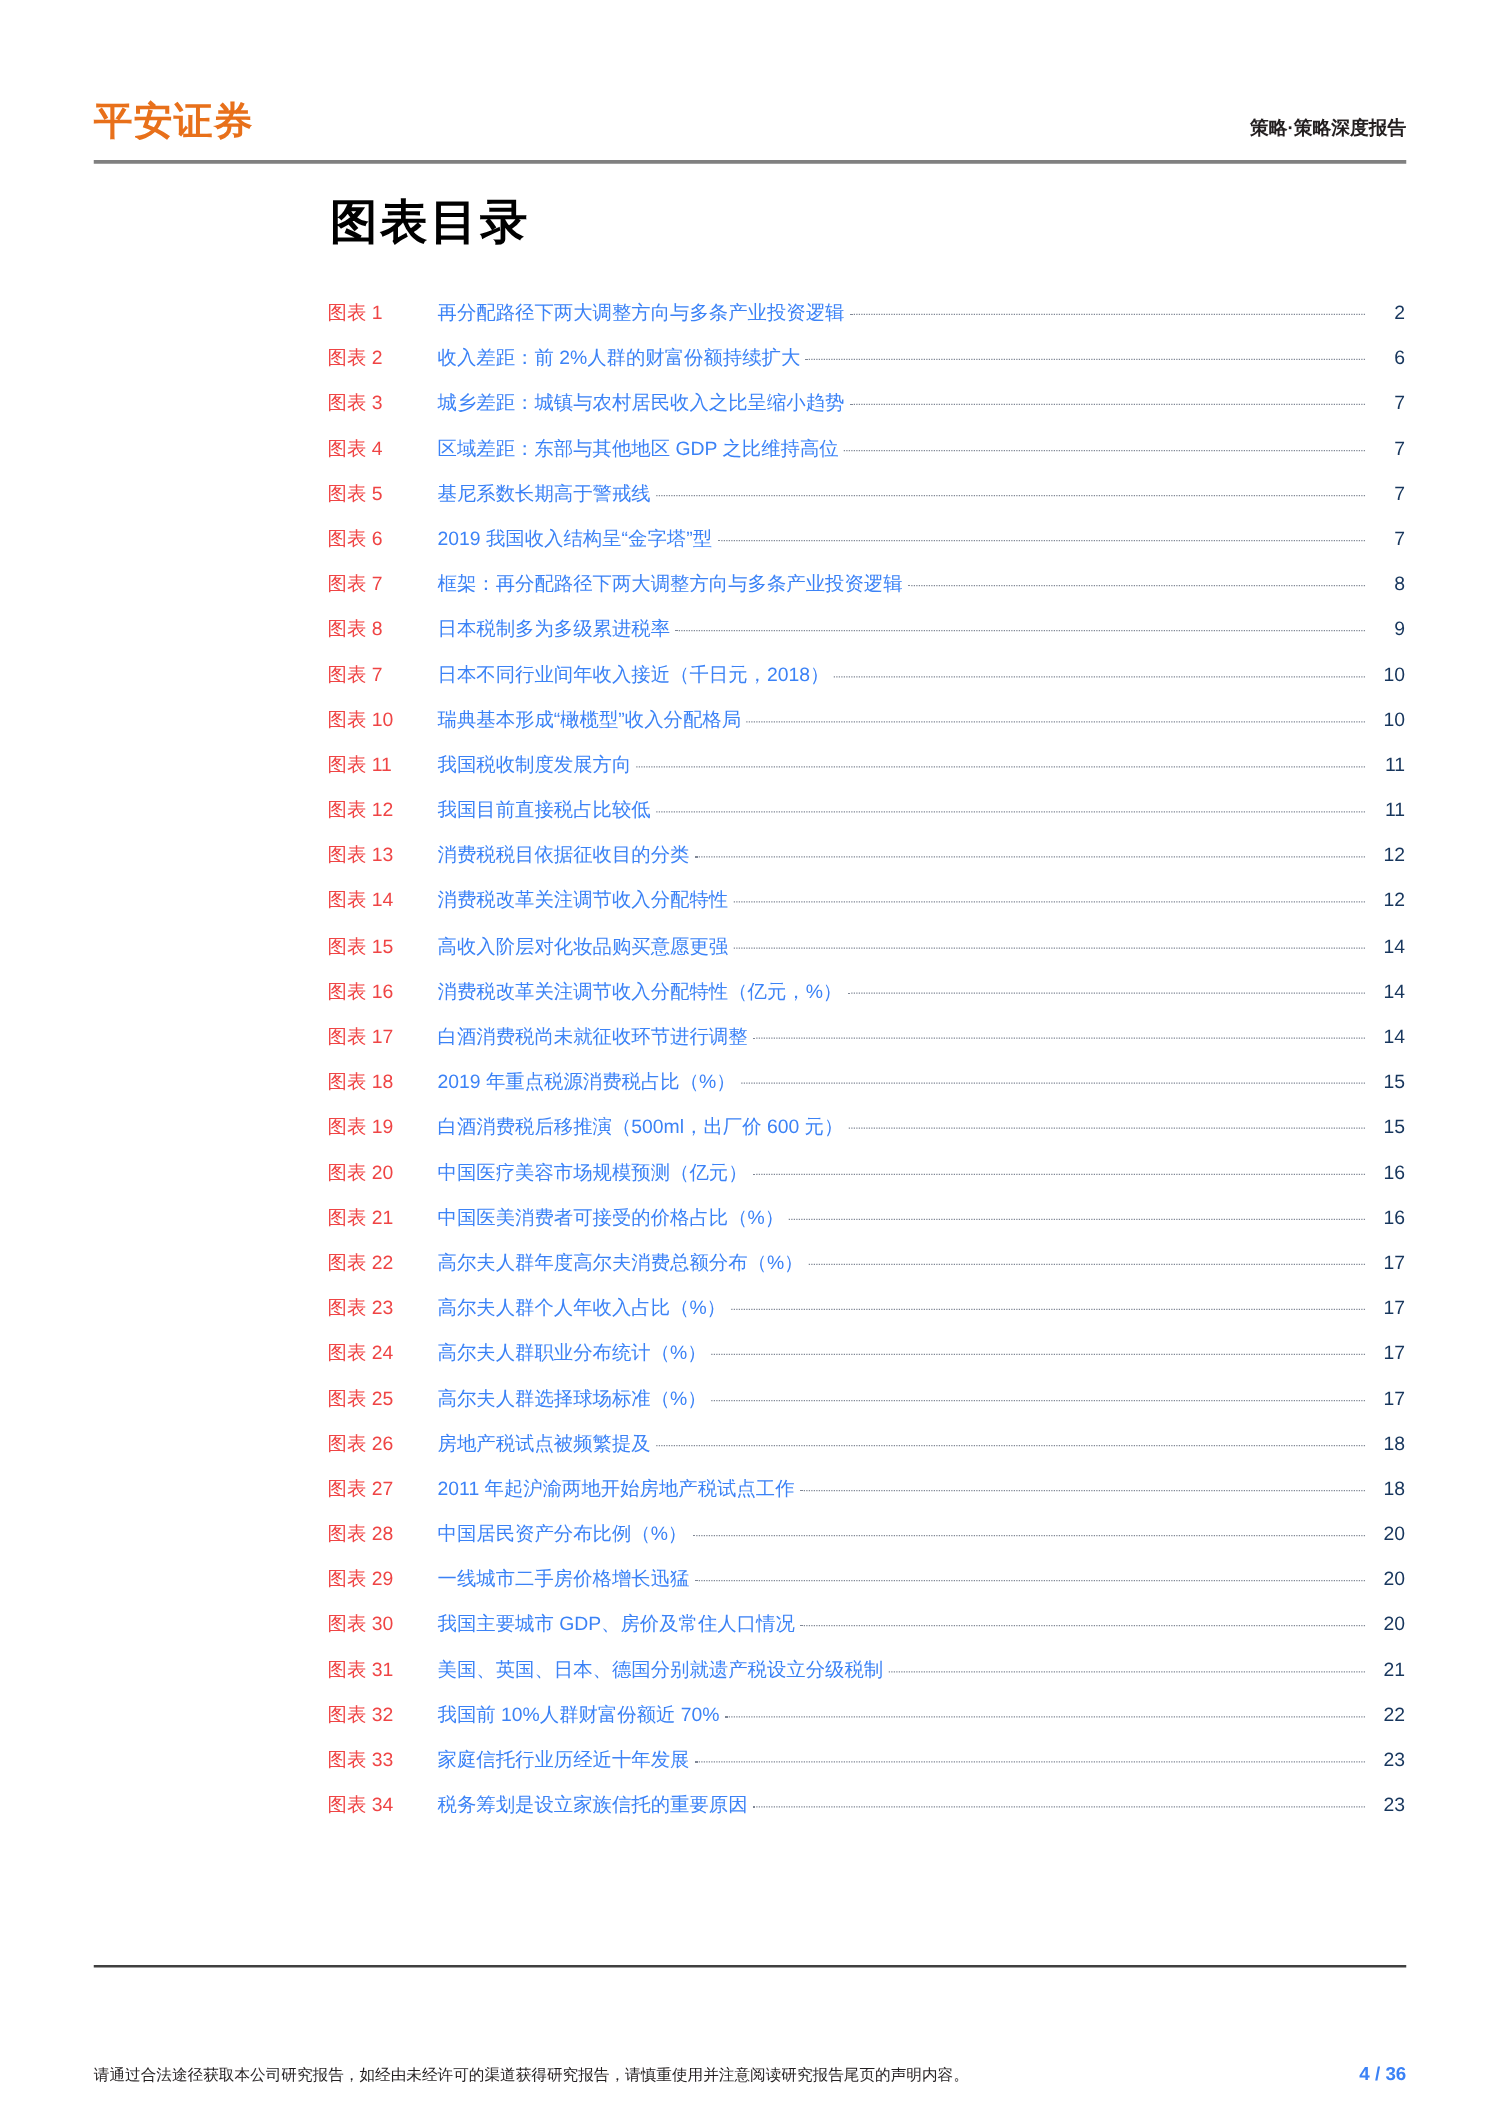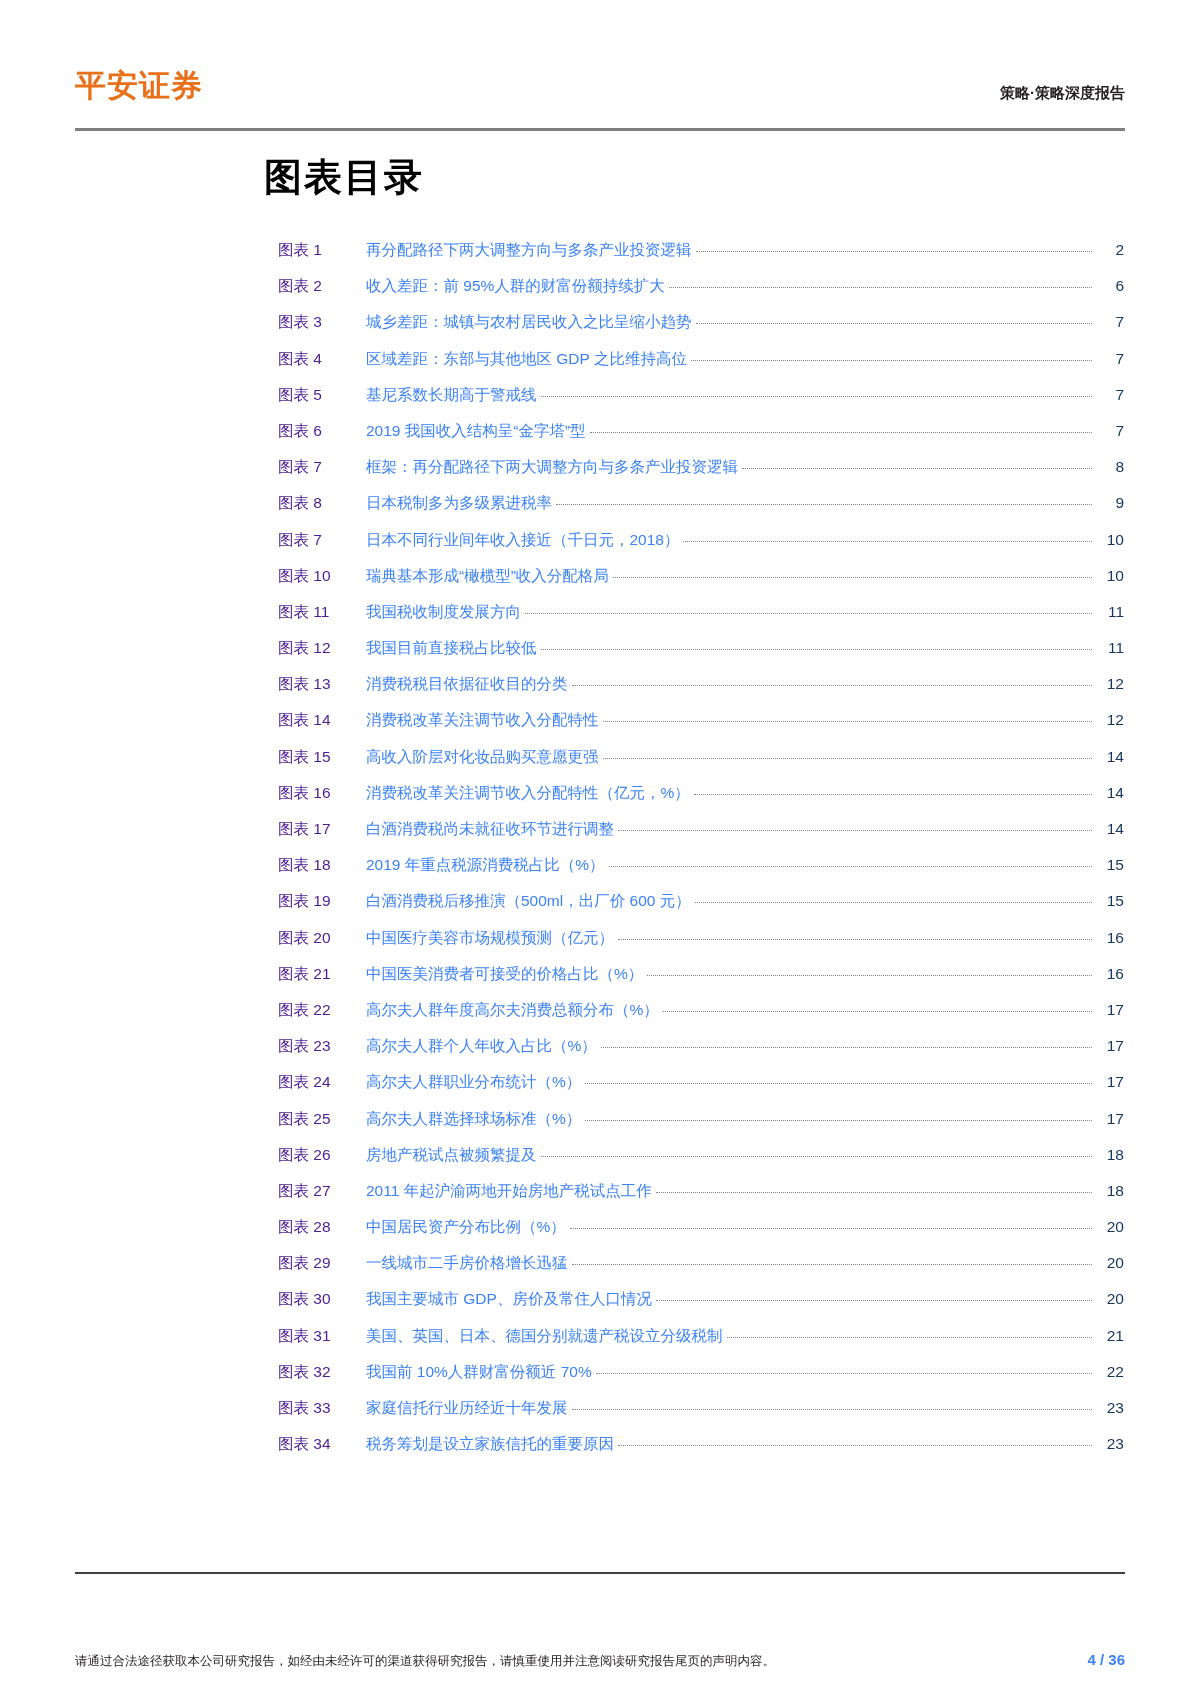--- a/index.html
+++ b/index.html
@@ -21,21 +21,21 @@
   }
 
   
   .header {
     position: absolute;
     left: 75px;
     top: 70px;
     width: 1050px;
     height: 52px;
     display: flex;
-    align-items: flex-start;
+    align-items: center;
     justify-content: space-between;
   }
   .brand-logo {
     font-family: "Liberation Sans", "DejaVu Sans", sans-serif;
     font-size: 31px;
     font-weight: bold;
     color: #E8701A;
     letter-spacing: 1px;
     line-height: 1;
   }
@@ -80,24 +80,23 @@
     display: flex;
     align-items: baseline;
     height: 36.2px;
     font-family: "Liberation Sans", "DejaVu Sans", sans-serif;
     font-size: 15.5px;
     color: #1f3864;
   }
   .toc-label {
     flex: 0 0 auto;
     min-width: 88px;
-    color: #4c1d95;
+    color: #ef4444;
     font-weight: normal;
     white-space: nowrap;
-    margin-left: 16px;
   }
   .toc-text {
     flex: 0 0 auto;
     color: #3b82f6;
     white-space: nowrap;
     padding-right: 2px;
   }
   .toc-leader {
     flex: 1 1 auto;
     position: relative;
@@ -159,21 +158,21 @@
 
   <div class="toc-list">
       <div class="toc-row">
         <span class="toc-label">图表 1</span>
         <span class="toc-text">再分配路径下两大调整方向与多条产业投资逻辑</span>
         <span class="toc-leader"></span>
         <span class="toc-page">2</span>
       </div>
       <div class="toc-row">
         <span class="toc-label">图表 2</span>
-        <span class="toc-text">收入差距：前 95%人群的财富份额持续扩大</span>
+        <span class="toc-text">收入差距：前 2%人群的财富份额持续扩大</span>
         <span class="toc-leader"></span>
         <span class="toc-page">6</span>
       </div>
       <div class="toc-row">
         <span class="toc-label">图表 3</span>
         <span class="toc-text">城乡差距：城镇与农村居民收入之比呈缩小趋势</span>
         <span class="toc-leader"></span>
         <span class="toc-page">7</span>
       </div>
       <div class="toc-row">

